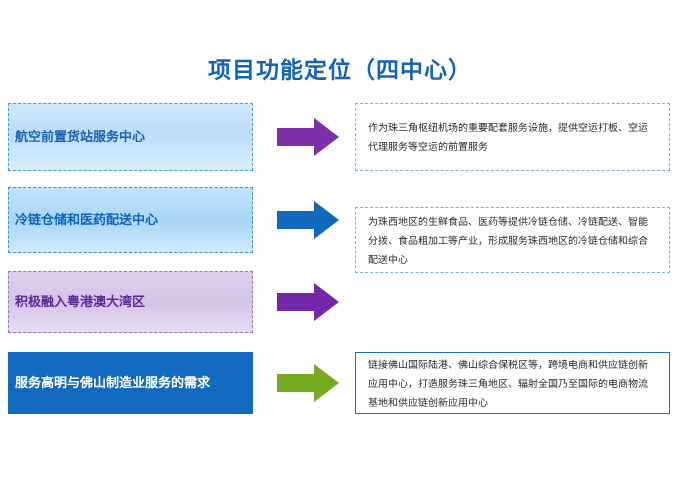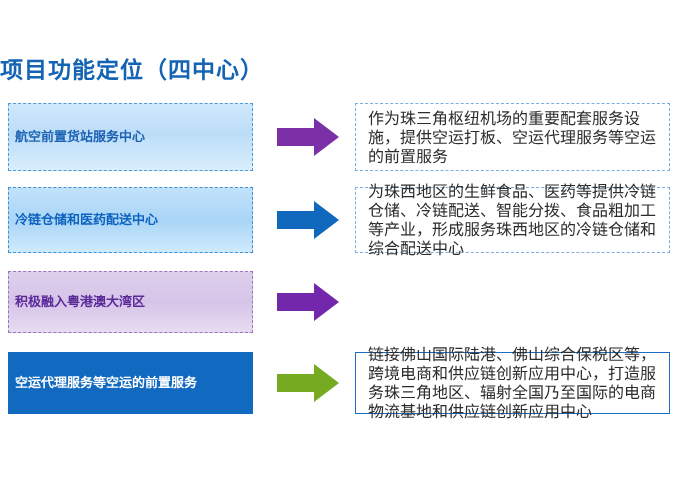--- a/index.html
+++ b/index.html
@@ -22,21 +22,21 @@
     height: 480px;
     background: #ffffff;
   }
 
   
   #page-title {
     position: absolute;
     left: 0;
     top: 55px;
     width: 680px;
-    text-align: left;
+    text-align: center;
     font-size: 23px;
     font-weight: bold;
     color: #1464b4;
     letter-spacing: 1px;
     line-height: 30px;
     white-space: nowrap;
   }
 
   
   .row {
@@ -111,28 +111,28 @@
     left: 355px;
     top: 0;
     width: 315px;
     height: 100%;
     box-sizing: border-box;
     display: flex;
     align-items: center;
     background: #ffffff;
   }
   .desc-panel .desc-text {
-    font-size: 16px;
+    font-size: 10px;
     line-height: 19px;
     color: #2c2c2c;
     padding: 0 12px;
     text-align: left;
   }
   .panel-v0 { border: 1px dashed #7aaedd; }
-  .panel-v1 { border: 1px dashed #7aaedd; }
+  .panel-v1 { border: 1px dashed #7aaedd; margin-top: 20px; }
   .panel-v2 { border: 1px dashed #a87fc9; }
   .panel-v3 { border: 1px solid #1a6fc4; }
 </style>
 </head>
 <body>
 
 <div id="slide">
 
   <div id="page-title">项目功能定位（四中心）</div>
 
@@ -170,21 +170,21 @@
     </div>
     <div class="arrow">
       <svg viewBox="0 0 62 40" xmlns="http://www.w3.org/2000/svg" aria-hidden="true">
         <polygon points="0,11 37,11 37,1 62,20 37,39 37,29 0,29" fill="#7327ab"></polygon>
       </svg>
     </div>
   </div>
 
   <div class="row" id="row-3">
     <div class="center-box box-v3">
-      <span class="box-label">空运代理服务等空运的前置服务</span>
+      <span class="box-label">服务高明与佛山制造业服务的需求</span>
     </div>
     <div class="arrow">
       <svg viewBox="0 0 62 40" xmlns="http://www.w3.org/2000/svg" aria-hidden="true">
         <polygon points="0,11 37,11 37,1 62,20 37,39 37,29 0,29" fill="#76ab21"></polygon>
       </svg>
     </div>
     <div class="desc-panel panel-v3">
       <span class="desc-text">链接佛山国际陆港、佛山综合保税区等，跨境电商和供应链创新应用中心，打造服务珠三角地区、辐射全国乃至国际的电商物流基地和供应链创新应用中心</span>
     </div>
   </div>

